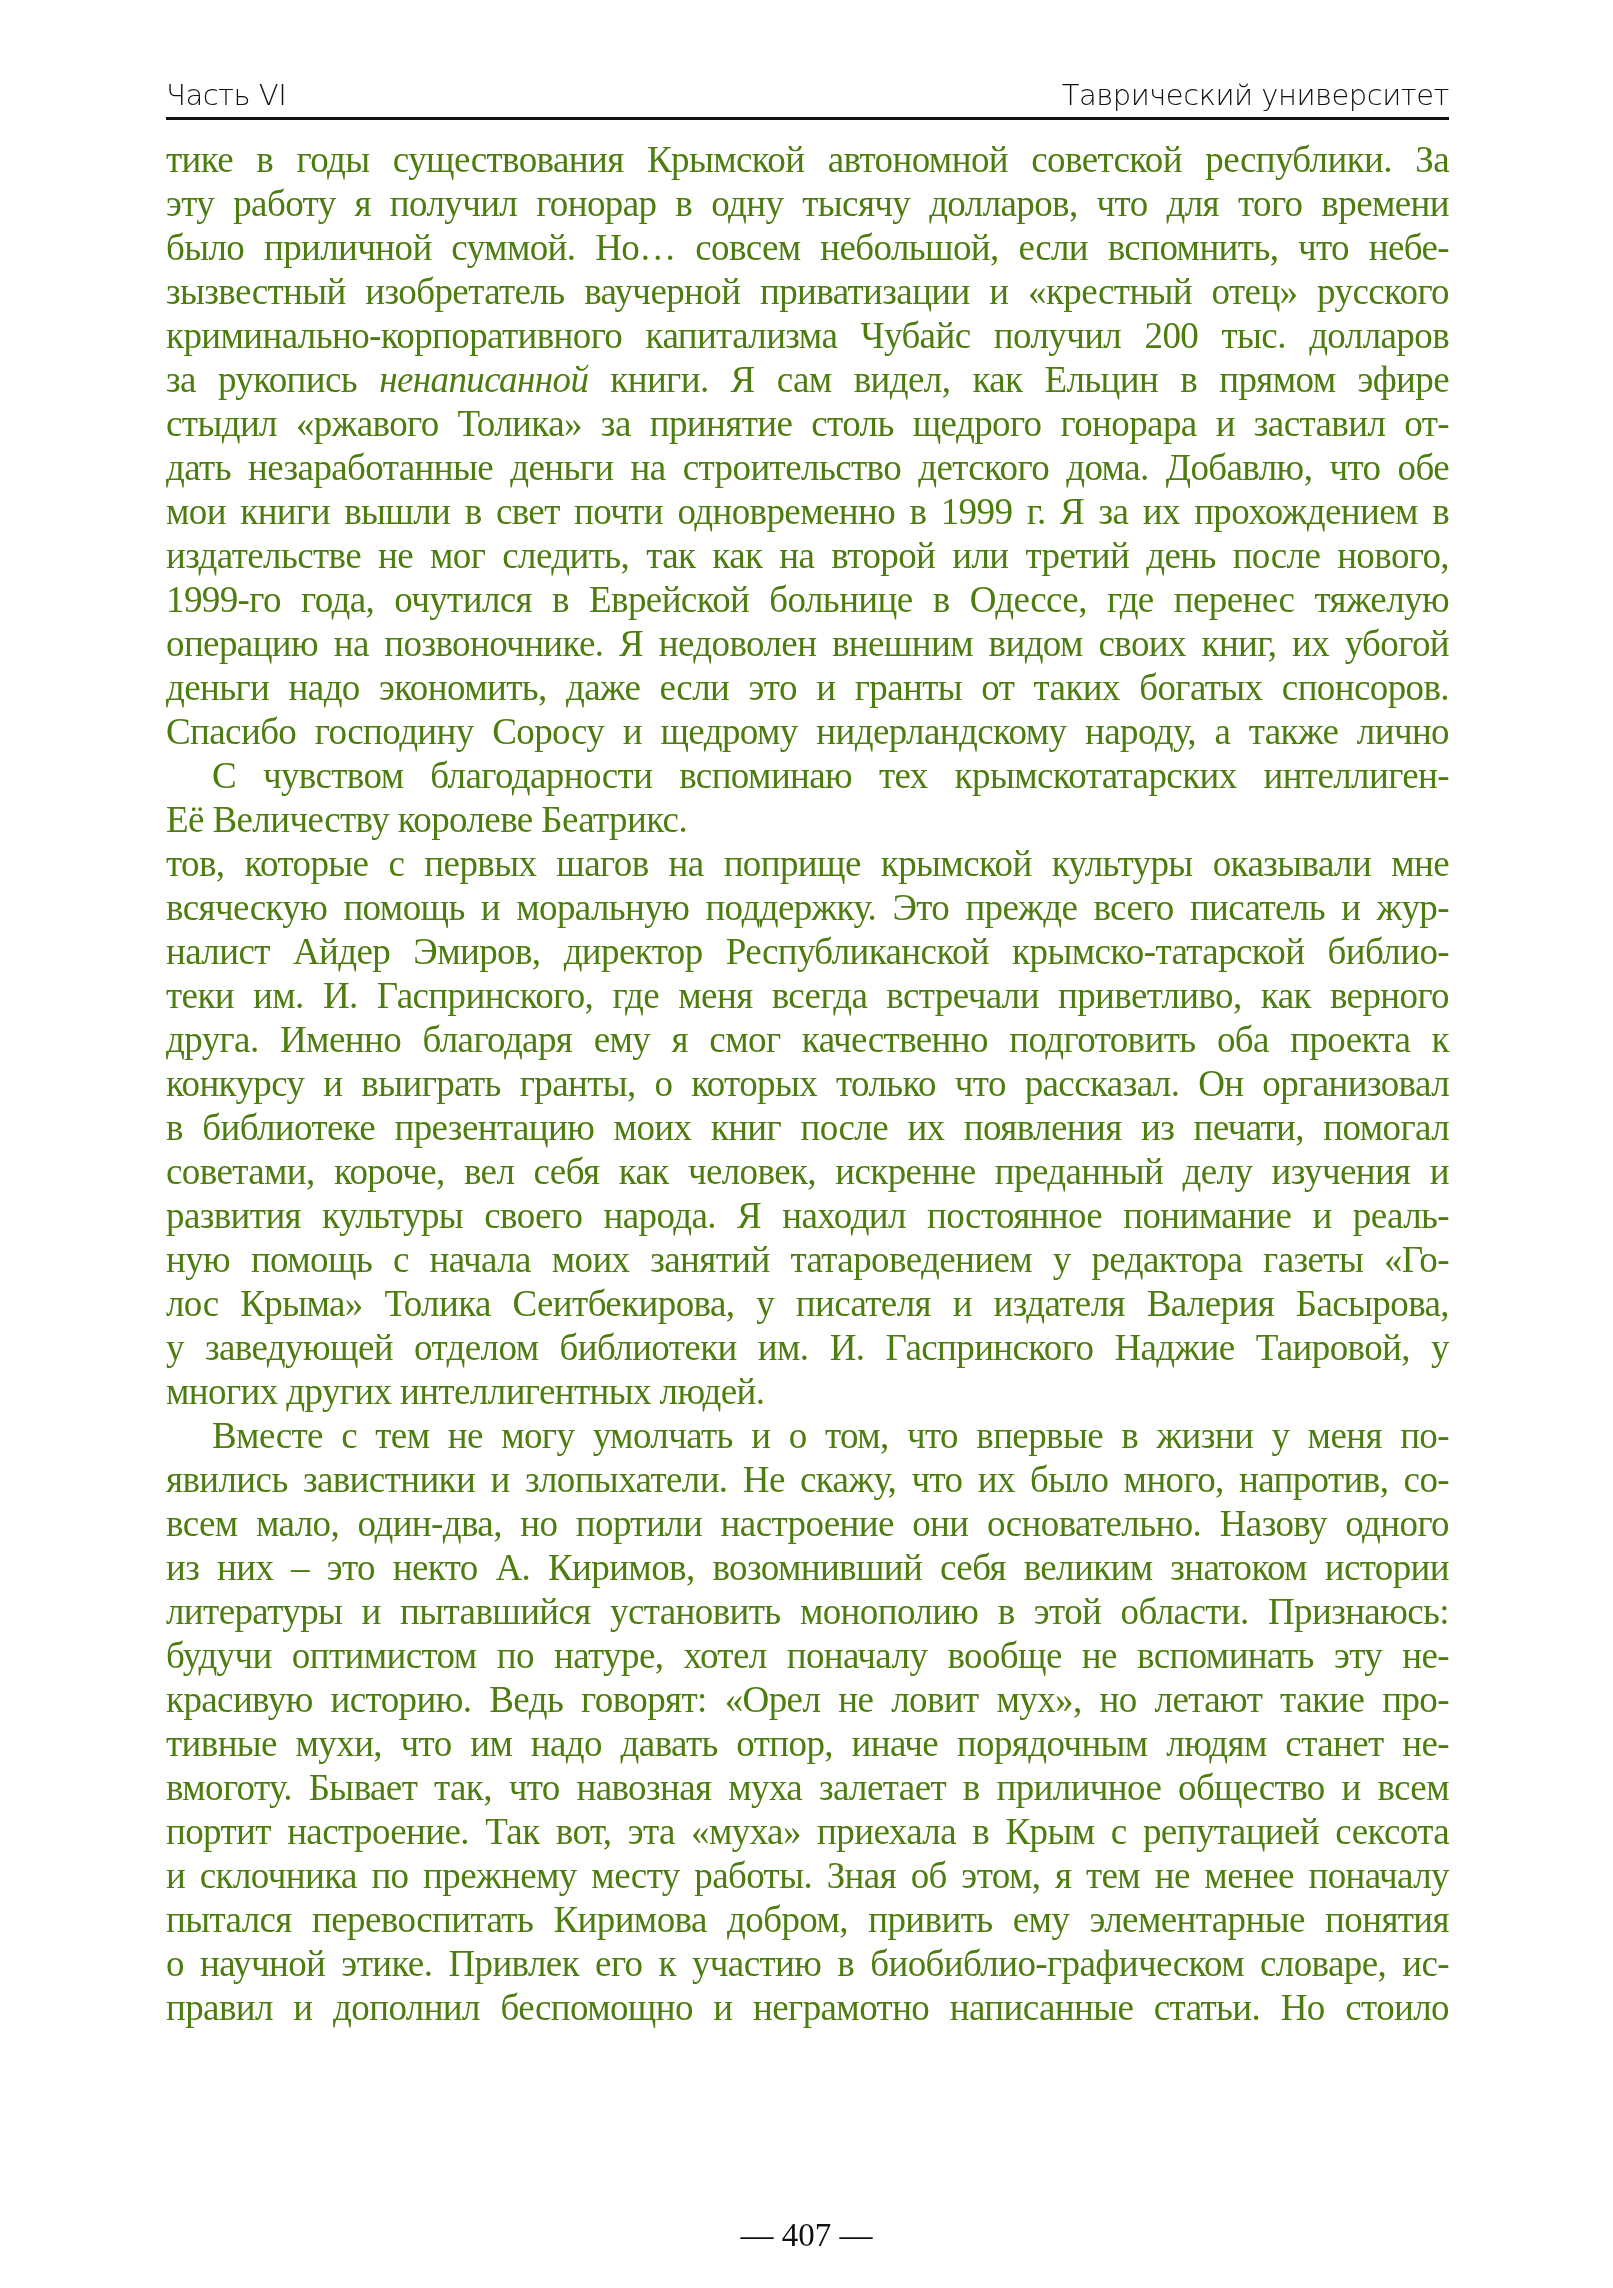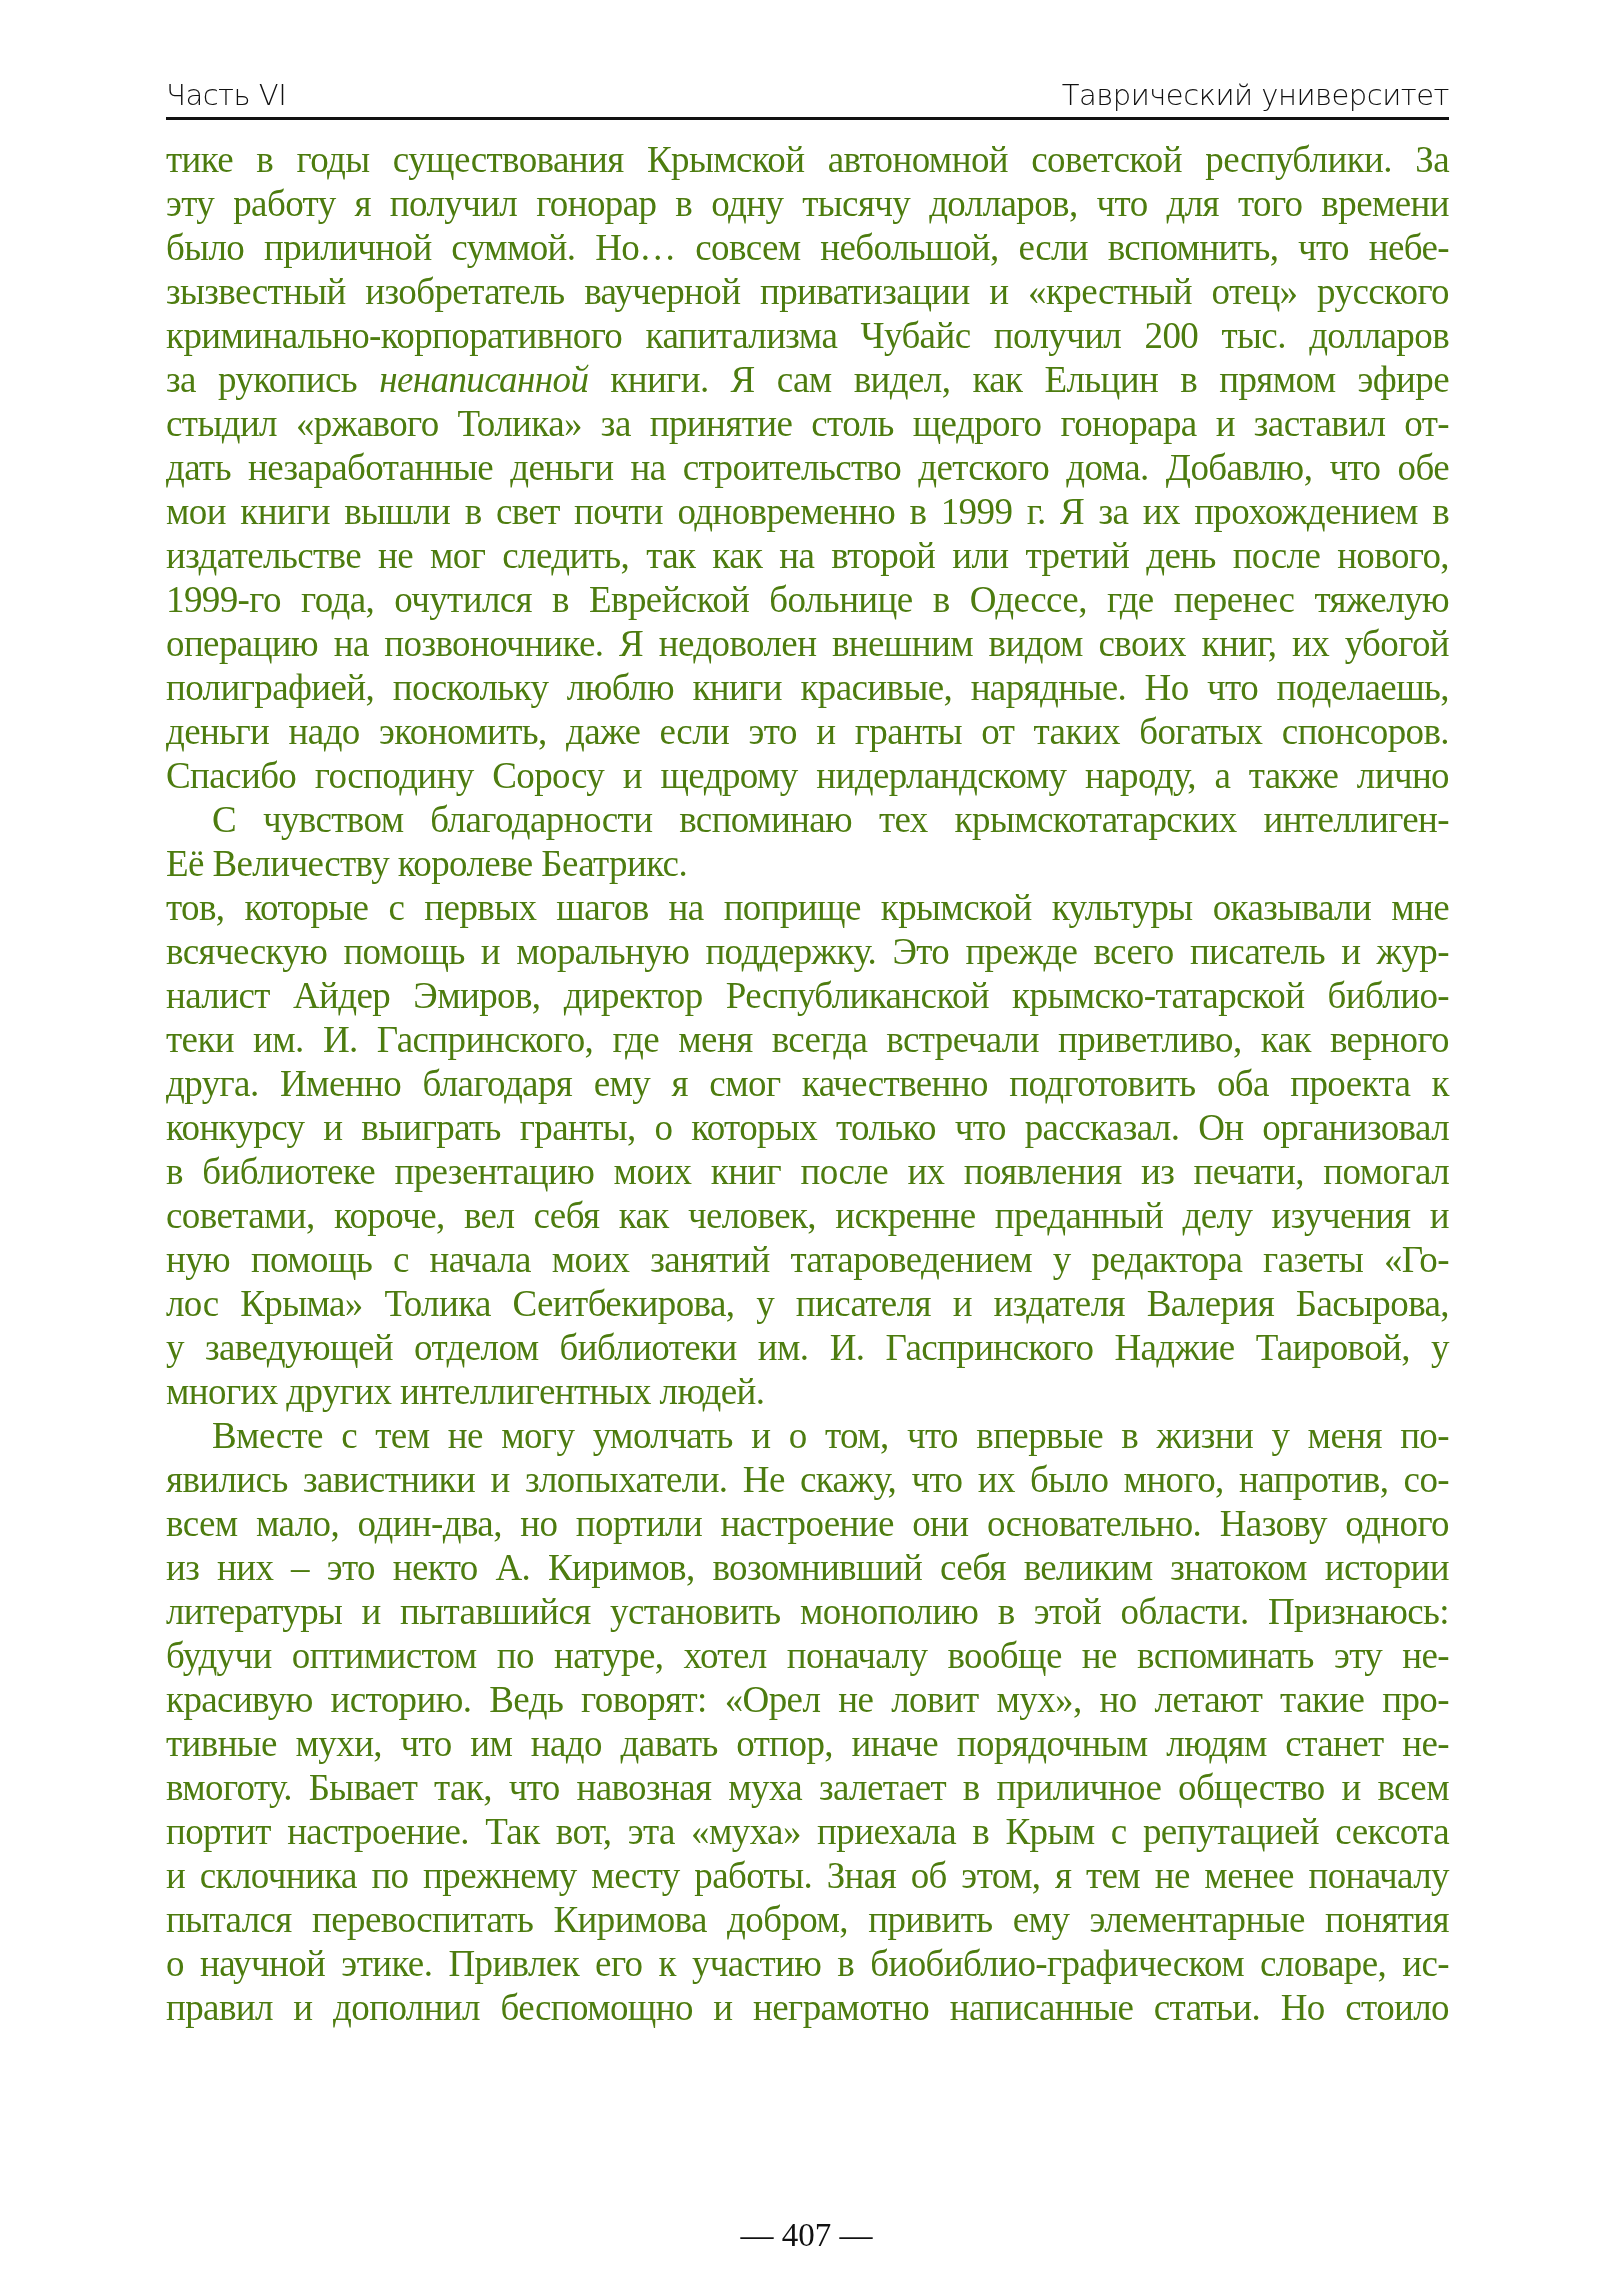--- a/index.html
+++ b/index.html
@@ -41,33 +41,33 @@
     <span class="line">было приличной суммой. Но… совсем небольшой, если вспомнить, что небе-</span>
     <span class="line">зызвестный изобретатель ваучерной приватизации и «крестный отец» русского</span>
     <span class="line">криминально-корпоративного капитализма Чубайс получил 200 тыс. долларов</span>
     <span class="line"><span style="white-space: pre;">за рукопись </span><span class="it" style="white-space: pre;">ненаписанной</span><span style="white-space: pre;"> книги. Я сам видел, как Ельцин в прямом эфире</span></span>
     <span class="line">стыдил «ржавого Толика» за принятие столь щедрого гонорара и заставил от-</span>
     <span class="line">дать незаработанные деньги на строительство детского дома. Добавлю, что обе</span>
     <span class="line">мои книги вышли в свет почти одновременно в 1999 г. Я за их прохождением в</span>
     <span class="line">издательстве не мог следить, так как на второй или третий день после нового,</span>
     <span class="line">1999-го года, очутился в Еврейской больнице в Одессе, где перенес тяжелую</span>
     <span class="line">операцию на позвоночнике. Я недоволен внешним видом своих книг, их убогой</span>
-    <span class="line">полиграфией, поскольку люблю книги красивые, нарядные. Но что поделаешь,</span>
     <span class="line">деньги надо экономить, даже если это и гранты от таких богатых спонсоров.</span>
     <span class="line">Спасибо господину Соросу и щедрому нидерландскому народу, а также лично</span>
     <span class="line indent">С чувством благодарности вспоминаю тех крымскотатарских интеллиген-</span>
     <span class="line last">Её Величеству королеве Беатрикс.</span>
     <span class="line">тов, которые с первых шагов на поприще крымской культуры оказывали мне</span>
     <span class="line">всяческую помощь и моральную поддержку. Это прежде всего писатель и жур-</span>
     <span class="line">налист Айдер Эмиров, директор Республиканской крымско-татарской библио-</span>
     <span class="line">теки им. И. Гаспринского, где меня всегда встречали приветливо, как верного</span>
     <span class="line">друга. Именно благодаря ему я смог качественно подготовить оба проекта к</span>
     <span class="line">конкурсу и выиграть гранты, о которых только что рассказал. Он организовал</span>
     <span class="line">в библиотеке презентацию моих книг после их появления из печати, помогал</span>
     <span class="line">советами, короче, вел себя как человек, искренне преданный делу изучения и</span>
+    <span class="line">развития культуры своего народа. Я находил постоянное понимание и реаль-</span>
     <span class="line">ную помощь с начала моих занятий татароведением у редактора газеты «Го-</span>
     <span class="line">лос Крыма» Толика Сеитбекирова, у писателя и издателя Валерия Басырова,</span>
     <span class="line">у заведующей отделом библиотеки им. И. Гаспринского Наджие Таировой, у</span>
     <span class="line last">многих других интеллигентных людей.</span>
     <span class="line indent">Вместе с тем не могу умолчать и о том, что впервые в жизни у меня по-</span>
     <span class="line">явились завистники и злопыхатели. Не скажу, что их было много, напротив, со-</span>
     <span class="line">всем мало, один-два, но портили настроение они основательно. Назову одного</span>
     <span class="line">из них – это некто А. Киримов, возомнивший себя великим знатоком истории</span>
     <span class="line">литературы и пытавшийся установить монополию в этой области. Признаюсь:</span>
     <span class="line">будучи оптимистом по натуре, хотел поначалу вообще не вспоминать эту не-</span>

